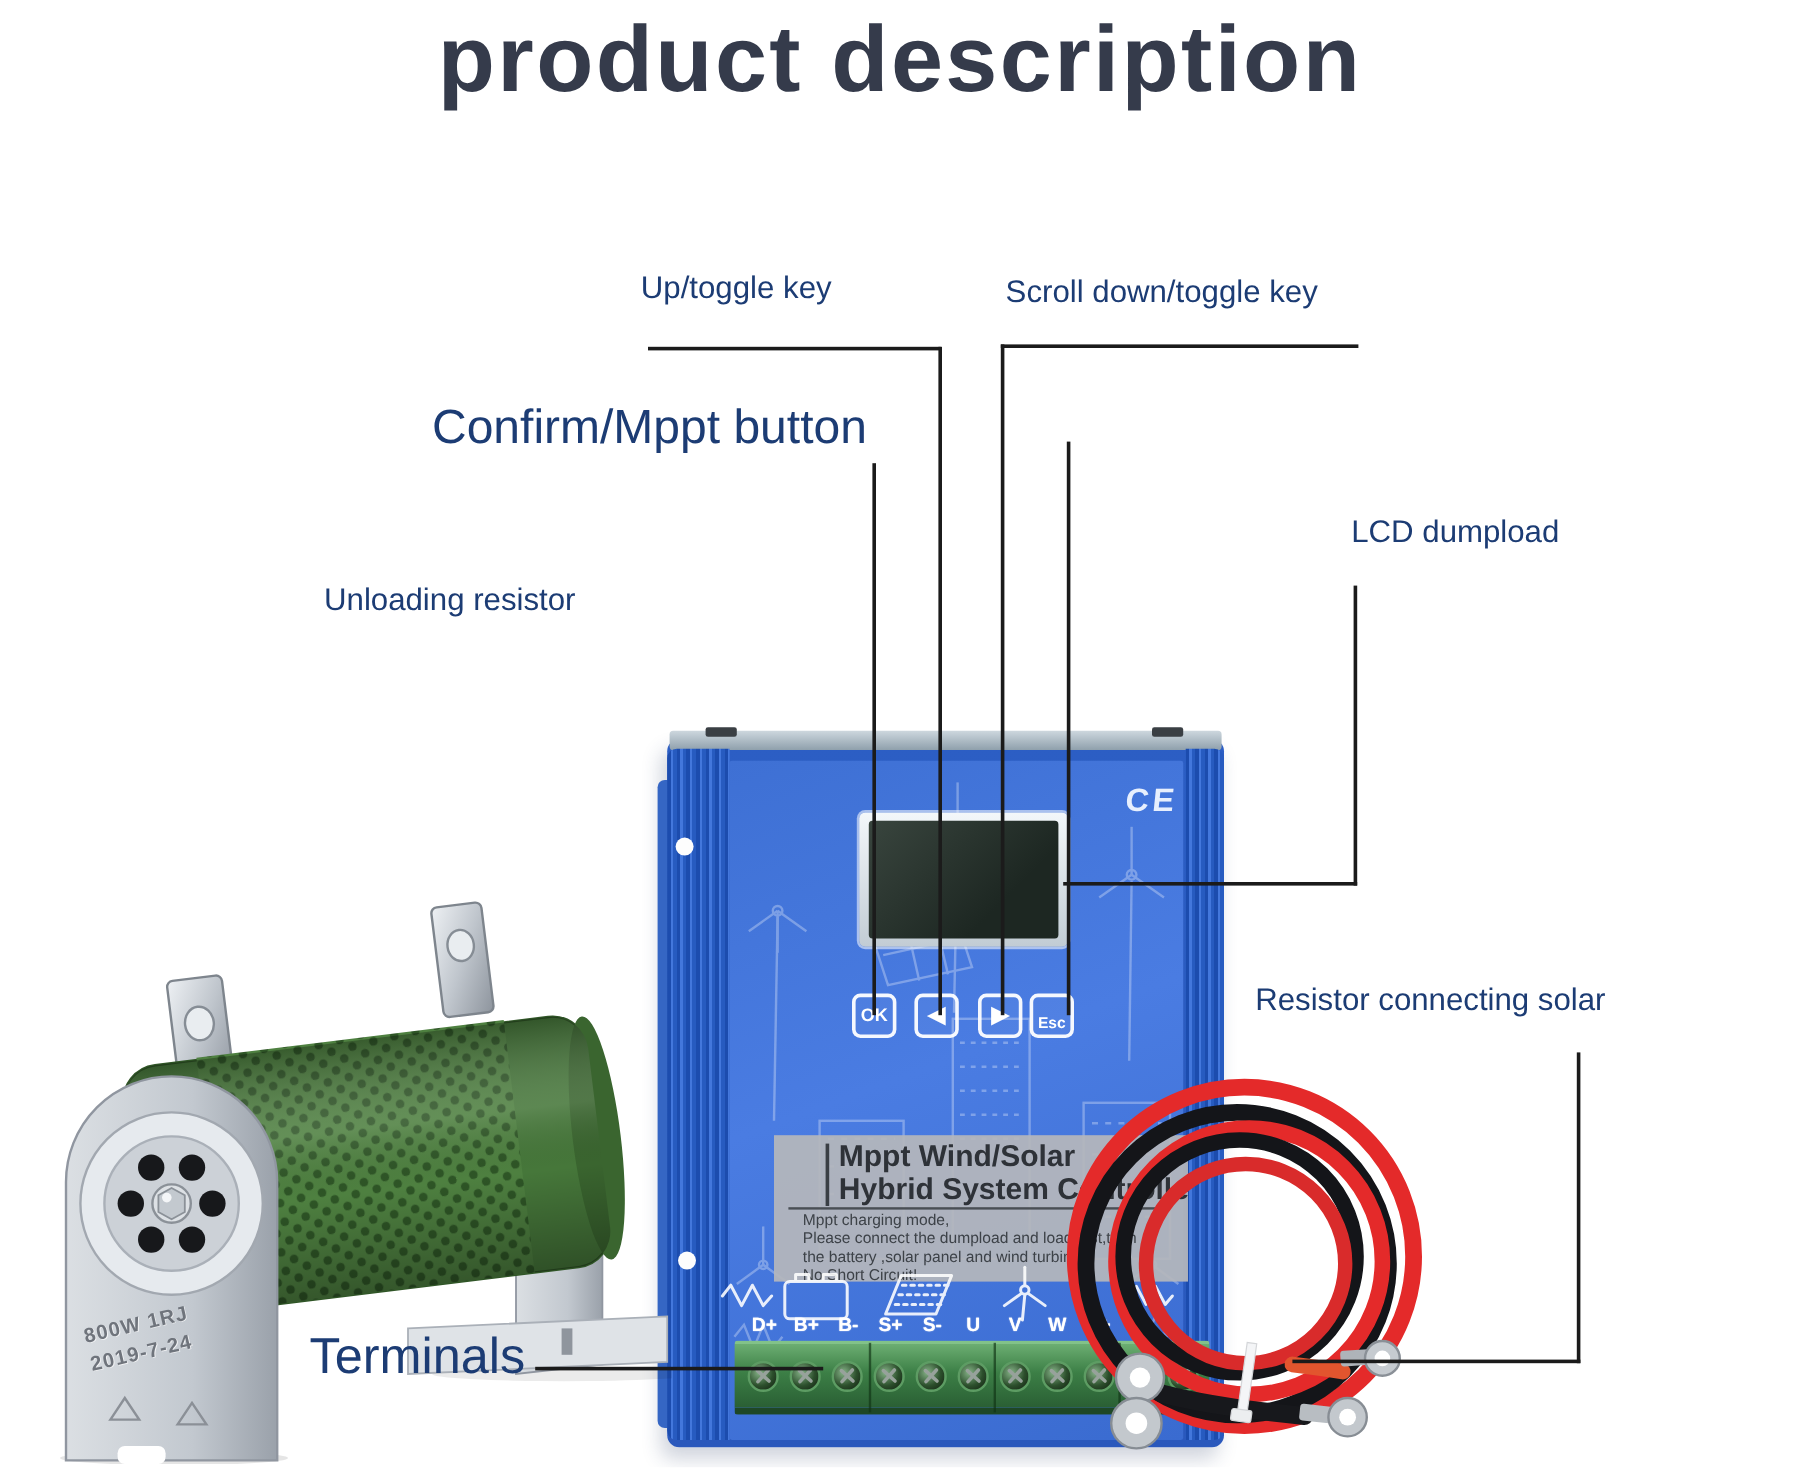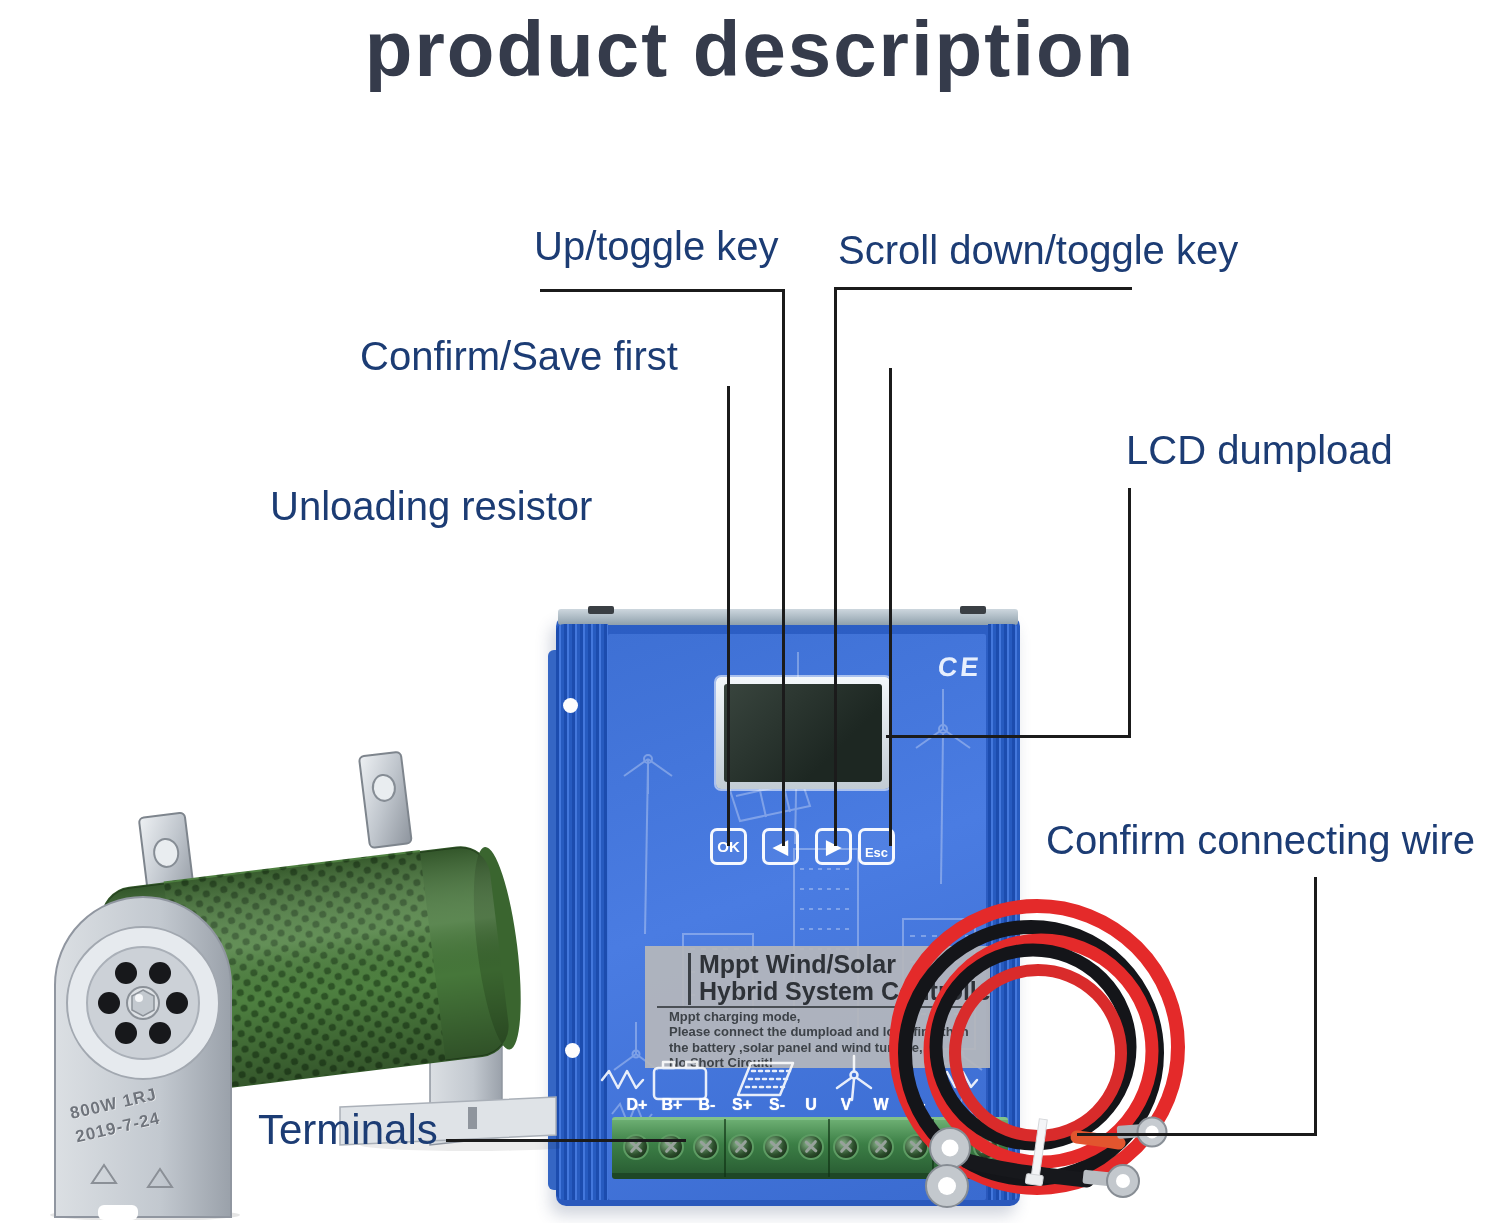--- a/index.html
+++ b/index.html
@@ -2,21 +2,21 @@
 <html><head>
 <meta charset="utf-8">
 <style>
   html,body{margin:0;padding:0;background:#fff;}
   #stage{position:relative;width:1500px;height:1223px;background:#fff;overflow:hidden;
          font-family:"Liberation Sans",sans-serif;border-radius:10px;}
   .abs{position:absolute;}
   
   .page-title{position:absolute;top:4px;left:50%;transform:translateX(-50%);
     font-size:78px;font-weight:700;letter-spacing:2px;color:#353b4b;white-space:nowrap;z-index:10;}
-  .lbl{position:absolute;color:#1c3c74;font-size:40px;font-weight:400;white-space:nowrap;z-index:10;}
+  .lbl{position:absolute;color:#1c3c74;font-size:26px;font-weight:400;white-space:nowrap;z-index:10;}
   
   .line{position:absolute;background:#1b1b1b;z-index:9;}
   
   #controller{position:absolute;left:556px;top:616px;width:464px;height:590px;
      background:linear-gradient(180deg,#2c5ec4,#2a58bc);border-radius:10px;
      box-shadow:-5px 9px 16px rgba(40,60,100,.22);z-index:2;}
   .fins{position:absolute;top:8px;height:576px;
      background:repeating-linear-gradient(90deg,#1c4cae 0 3px,#4377dc 3px 5px,#275bc0 5px 8px);}
   #fins-left{left:0;width:52px;border-radius:8px 0 0 8px;}
   #fins-right{left:432px;width:32px;border-radius:0 8px 8px 0;}
@@ -35,21 +35,21 @@
      background:linear-gradient(135deg,#39453e,#1d2722 70%);}
   .btn{position:absolute;top:212px;width:37px;height:37px;border:3px solid rgba(255,255,255,.95);
      border-radius:7px;box-sizing:border-box;display:flex;align-items:center;justify-content:center;
      color:#fff;font-weight:700;background:rgba(255,255,255,.04);}
   .btn .t{font-size:15px;} .btn .a{font-size:19px;line-height:1;}
   #label-plate{position:absolute;left:89px;top:330px;width:345px;height:122px;
      background:rgba(181,183,187,.93);overflow:hidden;color:#32373d;}
   #plate-tick{position:absolute;left:43px;top:7px;width:3px;height:52px;background:#3a3f45;}
   .plate-title{position:absolute;left:54px;font-size:25px;font-weight:700;white-space:nowrap;color:#2e3238;}
   #plate-rule{position:absolute;left:12px;top:60px;width:310px;height:2px;background:#4a4f55;}
-  .plate-line{position:absolute;left:24px;font-size:13px;font-weight:700;white-space:nowrap;color:#3d4248;}
+  .plate-line{position:absolute;left:24px;font-size:13px;font-weight:400;white-space:nowrap;color:#3d4248;}
   .tlabel{position:absolute;top:480px;width:36px;text-align:center;font-size:16px;font-weight:700;
      color:#fff;text-shadow:0 0 1px #fff;}
   #tblock{position:absolute;left:56px;top:501px;width:396px;height:62px;border-radius:3px;
      background:linear-gradient(180deg,#6cae72,#3c7f46 45%,#2a5f34);
      border-top:3px solid #82c289;border-bottom:6px solid #1e4726;box-sizing:border-box;
      display:flex;align-items:center;justify-content:space-between;padding:0 9px 0 11px;}
   .screw{width:26px;height:26px;border-radius:50%;flex:0 0 auto;position:relative;
      background:radial-gradient(circle at 35% 35%,#86b388 0%,#2c4f2c 55%,#101c0f 100%);
      border:2px solid #5d9c63;box-sizing:border-box;}
   .screw::before,.screw::after{content:"";position:absolute;left:3px;top:9.5px;width:16px;height:3px;
@@ -64,24 +64,24 @@
 </style>
 </head>
 <body>
 
 <div id="stage">
 
   <div class="page-title">product description</div>
 
   <div class="lbl" style="left:534px;top:224px;">Up/toggle key</div>
   <div class="lbl" style="left:838px;top:228px;">Scroll down/toggle key</div>
-  <div class="lbl" style="left:360px;top:334px;font-size:40px;">Confirm/Save first</div>
+  <div class="lbl" style="left:360px;top:334px;font-size:40px;">Confirm/Mppt button</div>
   <div class="lbl" style="left:1126px;top:428px;">LCD dumpload</div>
   <div class="lbl" style="left:270px;top:484px;">Unloading resistor</div>
-  <div class="lbl" style="left:1046px;top:818px;">Confirm connecting wire</div>
+  <div class="lbl" style="left:1046px;top:818px;">Resistor connecting solar</div>
   <div class="lbl" style="left:258px;top:1106px;font-size:42px;">Terminals</div>
 
   <div class="line" style="left:540px;top:289px;width:244px;height:3px;"></div>
   <div class="line" style="left:782px;top:289px;width:3px;height:557px;"></div>
   <div class="line" style="left:834px;top:287px;width:298px;height:3px;"></div>
   <div class="line" style="left:834px;top:287px;width:3px;height:559px;"></div>
   <div class="line" style="left:727px;top:386px;width:3px;height:460px;"></div>
   <div class="line" style="left:889px;top:368px;width:3px;height:478px;"></div>
   <div class="line" style="left:1128px;top:488px;width:3px;height:250px;"></div>
   <div class="line" style="left:886px;top:735px;width:245px;height:3px;"></div>

